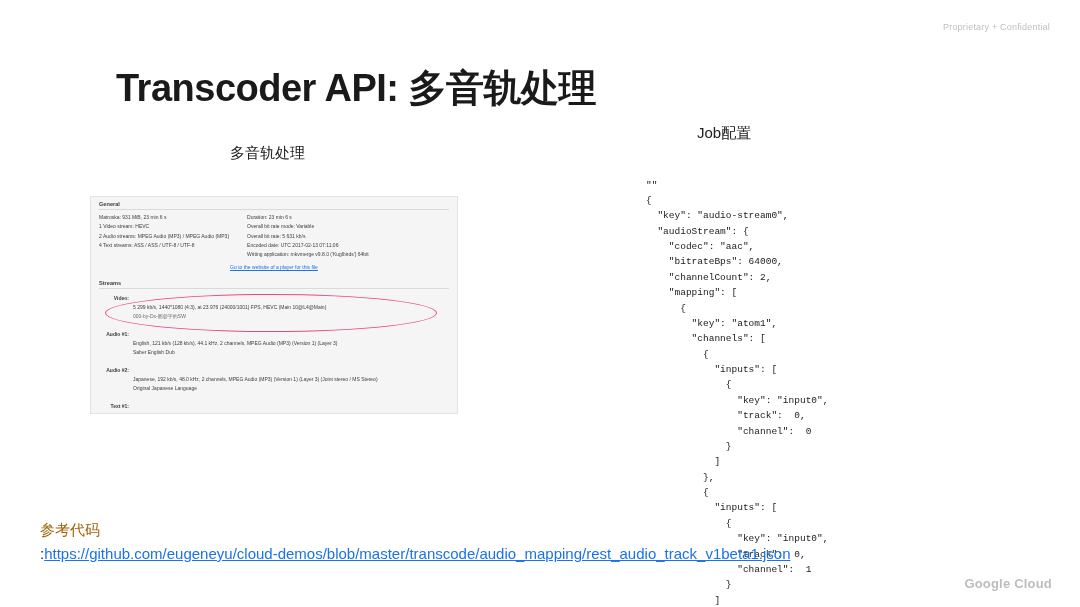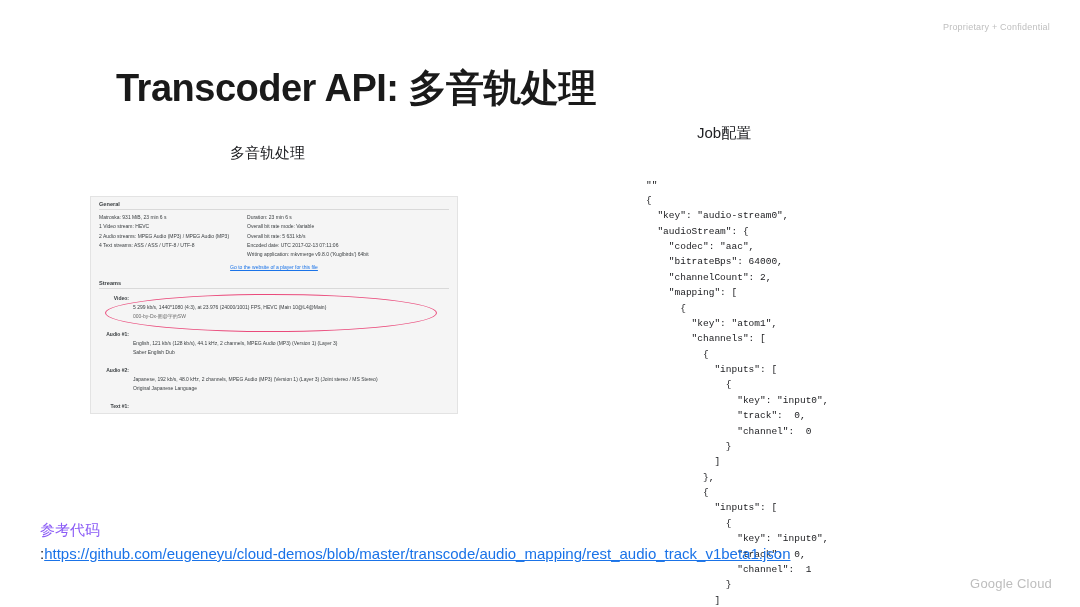--- a/index.html
+++ b/index.html
@@ -147,21 +147,21 @@
     color: #202124;
     white-space: pre;
   }
 
   
   .ref-label {
     position: absolute;
     left: 40px;
     top: 521px;
     font-size: 15px;
-    color: #8b5cf6;
+    color: #a16207;
   }
   .ref-link-wrap {
     position: absolute;
     left: 40px;
     top: 521px;
     width: 790px;
     font-size: 15px;
     color: #202124;
     line-height: 1.45;
     margin-top: 22px;
@@ -171,20 +171,21 @@
     text-decoration: underline;
     word-break: break-all;
   }
   .gcloud {
     position: absolute;
     right: 28px;
     bottom: 16px;
     font-size: 13px;
     color: #bdbdbd;
     letter-spacing: 0.2px;
+    font-weight: bold;
   }
 </style>
 </head>
 <body>
 
 <div class="slide">
 
   <div class="confidential">Proprietary + Confidential</div>
 
   <h1 class="title">Transcoder API: 多音轨处理</h1>

